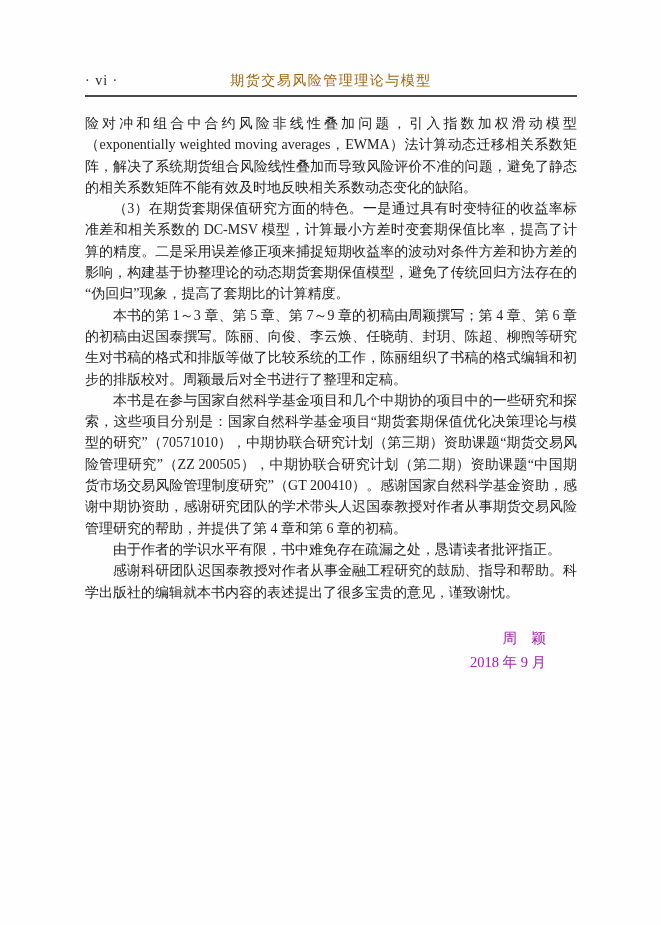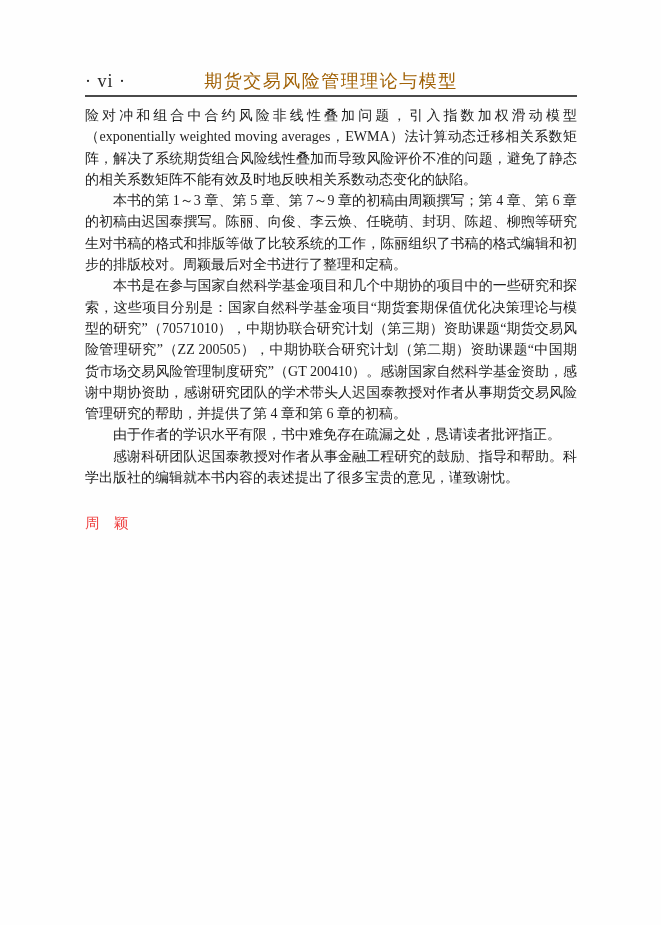--- a/index.html
+++ b/index.html
@@ -15,58 +15,58 @@
     background: #fefefe;
     padding: 72px 84px 0 85px;
     font-family: "Liberation Serif", "DejaVu Serif", serif;
     color: #1d1d1d;
     overflow: hidden;
   }
   .page-header {
     display: grid;
     grid-template-columns: 1fr auto 1fr;
     align-items: baseline;
-    font-size: 18px;
+    font-size: 14px;
     line-height: 18px;
   }
   .page-number {
     justify-self: start;
     letter-spacing: 1px;
     color: #2a2a2a;
   }
   .running-title {
     justify-self: center;
     letter-spacing: 1.5px;
     color: #a16207;
   }
   .header-rule {
     border: none;
     border-top: 2px solid #4a4a4a;
     margin: 5px 0 0 0;
   }
   .body-text {
-    margin-top: 8px;
+    margin-top: 16px;
     font-size: 14px;
     line-height: 21.3px;
     text-align: justify;
     color: #1d1d1d;
   }
   .body-text p {
     margin: 0;
     text-indent: 2em;
   }
   .body-text p.continuation {
     text-indent: 0;
   }
   .signature {
     margin-top: 24px;
-    text-align: left;
+    text-align: right;
     padding-right: 31px;
     font-size: 14.5px;
-    color: #ef4444;
+    color: #a21caf;
   }
   .sig-name {
     line-height: 22px;
   }
   .sig-date {
     line-height: 22px;
     margin-top: 2px;
   }
 </style>
 </head>
@@ -77,23 +77,25 @@
   <header class="page-header">
     <span class="page-number">· vi ·</span>
     <span class="running-title">期货交易风险管理理论与模型</span>
     <span></span>
   </header>
 
   <hr class="header-rule">
 
   <main class="body-text">
     <p class="continuation">险对冲和组合中合约风险非线性叠加问题，引入指数加权滑动模型（exponentially weighted moving averages，EWMA）法计算动态迁移相关系数矩阵，解决了系统期货组合风险线性叠加而导致风险评价不准的问题，避免了静态的相关系数矩阵不能有效及时地反映相关系数动态变化的缺陷。</p>
+    <p>（3）在期货套期保值研究方面的特色。一是通过具有时变特征的收益率标准差和相关系数的 DC-MSV 模型，计算最小方差时变套期保值比率，提高了计算的精度。二是采用误差修正项来捕捉短期收益率的波动对条件方差和协方差的影响，构建基于协整理论的动态期货套期保值模型，避免了传统回归方法存在的“伪回归”现象，提高了套期比的计算精度。</p>
     <p>本书的第 1～3 章、第 5 章、第 7～9 章的初稿由周颖撰写；第 4 章、第 6 章的初稿由迟国泰撰写。陈丽、向俊、李云焕、任晓萌、封玥、陈超、柳煦等研究生对书稿的格式和排版等做了比较系统的工作，陈丽组织了书稿的格式编辑和初步的排版校对。周颖最后对全书进行了整理和定稿。</p>
     <p>本书是在参与国家自然科学基金项目和几个中期协的项目中的一些研究和探索，这些项目分别是：国家自然科学基金项目“期货套期保值优化决策理论与模型的研究”（70571010），中期协联合研究计划（第三期）资助课题“期货交易风险管理研究”（ZZ 200505），中期协联合研究计划（第二期）资助课题“中国期货市场交易风险管理制度研究”（GT 200410）。感谢国家自然科学基金资助，感谢中期协资助，感谢研究团队的学术带头人迟国泰教授对作者从事期货交易风险管理研究的帮助，并提供了第 4 章和第 6 章的初稿。</p>
     <p>由于作者的学识水平有限，书中难免存在疏漏之处，恳请读者批评指正。</p>
     <p>感谢科研团队迟国泰教授对作者从事金融工程研究的鼓励、指导和帮助。科学出版社的编辑就本书内容的表述提出了很多宝贵的意见，谨致谢忱。</p>
   </main>
 
   <div class="signature">
     <div class="sig-name">周　颖</div>
+    <div class="sig-date">2018 年 9 月</div>
   </div>
 
 </div>
 
 </body></html>

